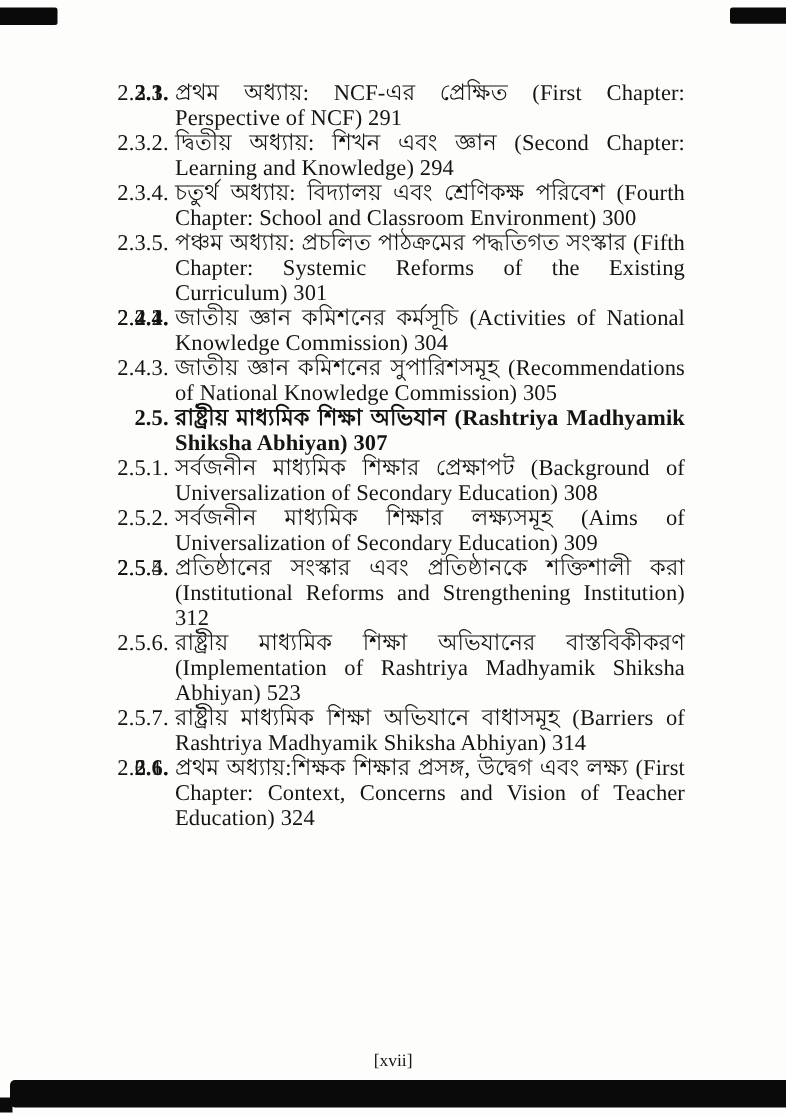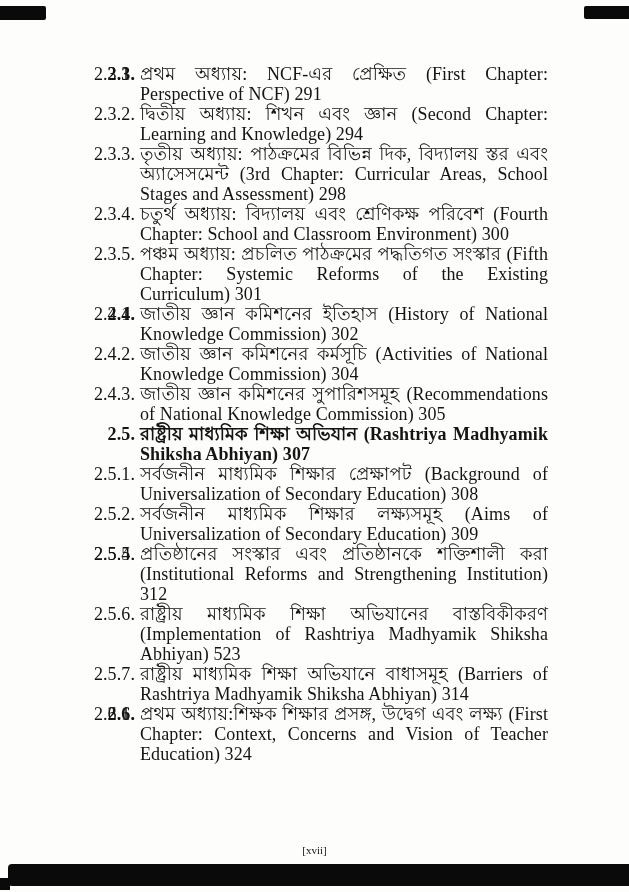--- a/index.html
+++ b/index.html
@@ -49,44 +49,43 @@
     white-space: nowrap;
   }
   .entry.bold { font-weight: bold; }
 
   .footer {
     position: absolute;
     left: 0;
     right: 0;
     top: 840px;
     text-align: center;
-    font-size: 11px;
+    font-size: 14px;
     line-height: 20px;
   }
 </style>
 </head>
 <body>
 
 <div class="page">
 
   <div class="scan-mark scan-top-left"></div>
   <div class="scan-mark scan-top-right"></div>
   <div class="scan-mark scan-bottom-bar"></div>
   <div class="scan-mark scan-bottom-left"></div>
 
   <div class="content">
 
   <div class="entry bold"><span class="num">2.3.</span></div>
       <div class="entry"><span class="num">2.3.1.</span><span class="txt">প্রথম অধ্যায়: NCF-এর প্রেক্ষিত (First Chapter: Perspective of NCF) 291</span></div>
       <div class="entry"><span class="num">2.3.2.</span><span class="txt">দ্বিতীয় অধ্যায়: শিখন এবং জ্ঞান (Second Chapter: Learning and Knowledge) 294</span></div>
-      <div class="entry"><span class="num">2.3.3.</span><span class="txt">তৃতীয় অধ্যায়: পাঠক্রমের বিভিন্ন দিক, বিদ্যালয় স্তর এবং অ্যাসেসমেন্ট (3rd Chapter: Curricular Areas, School Stages and Assessment) 298</span></div>
       <div class="entry"><span class="num">2.3.4.</span><span class="txt">চতুর্থ অধ্যায়: বিদ্যালয় এবং শ্রেণিকক্ষ পরিবেশ (Fourth Chapter: School and Classroom Environment) 300</span></div>
       <div class="entry"><span class="num">2.3.5.</span><span class="txt">পঞ্চম অধ্যায়: প্রচলিত পাঠক্রমের পদ্ধতিগত সংস্কার (Fifth Chapter: Systemic Reforms of the Existing Curriculum) 301</span></div>
       <div class="entry bold"><span class="num">2.4.</span></div>
-      <div class="entry"><span class="num">2.4.1.</span><span class="txt">জাতীয় জ্ঞান কমিশনের ইতিহাস (History of National Knowledge Commission) 302</span></div>
+      <div class="entry"><span class="num">2.4.1.</span></div>
       <div class="entry"><span class="num">2.4.2.</span><span class="txt">জাতীয় জ্ঞান কমিশনের কর্মসূচি (Activities of National Knowledge Commission) 304</span></div>
       <div class="entry"><span class="num">2.4.3.</span><span class="txt">জাতীয় জ্ঞান কমিশনের সুপারিশসমূহ (Recommendations of National Knowledge Commission) 305</span></div>
       <div class="entry bold"><span class="num">2.5.</span><span class="txt">রাষ্ট্রীয় মাধ্যমিক শিক্ষা অভিযান (Rashtriya Madhyamik Shiksha Abhiyan) 307</span></div>
       <div class="entry"><span class="num">2.5.1.</span><span class="txt">সর্বজনীন মাধ্যমিক শিক্ষার প্রেক্ষাপট (Background of Universalization of Secondary Education) 308</span></div>
       <div class="entry"><span class="num">2.5.2.</span><span class="txt">সর্বজনীন মাধ্যমিক শিক্ষার লক্ষ্যসমূহ (Aims of Universalization of Secondary Education) 309</span></div>
       <div class="entry"><span class="num">2.5.4.</span></div>
       <div class="entry"><span class="num">2.5.5.</span><span class="txt">প্রতিষ্ঠানের সংস্কার এবং প্রতিষ্ঠানকে শক্তিশালী করা (Institutional Reforms and Strengthening Institution) 312</span></div>
       <div class="entry"><span class="num">2.5.6.</span><span class="txt">রাষ্ট্রীয় মাধ্যমিক শিক্ষা অভিযানের বাস্তবিকীকরণ (Implementation of Rashtriya Madhyamik Shiksha Abhiyan) 523</span></div>
       <div class="entry"><span class="num">2.5.7.</span><span class="txt">রাষ্ট্রীয় মাধ্যমিক শিক্ষা অভিযানে বাধাসমূহ (Barriers of Rashtriya Madhyamik Shiksha Abhiyan) 314</span></div>
       <div class="entry bold"><span class="num">2.6.</span></div>

